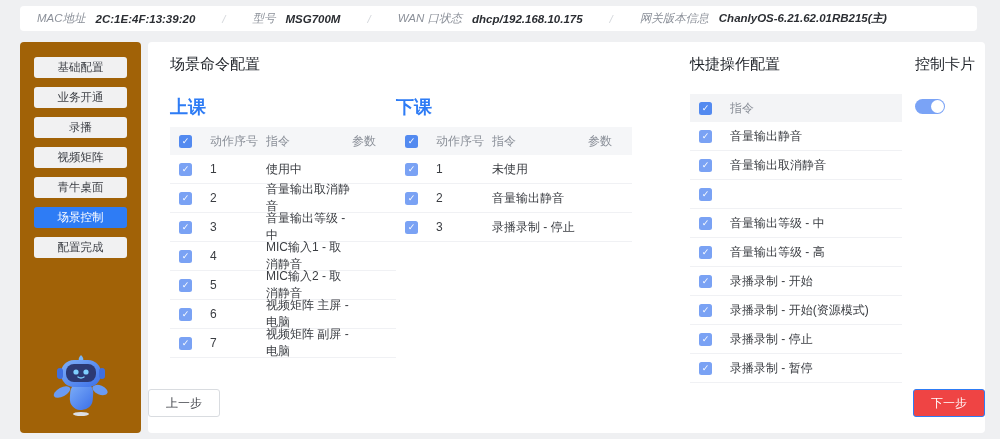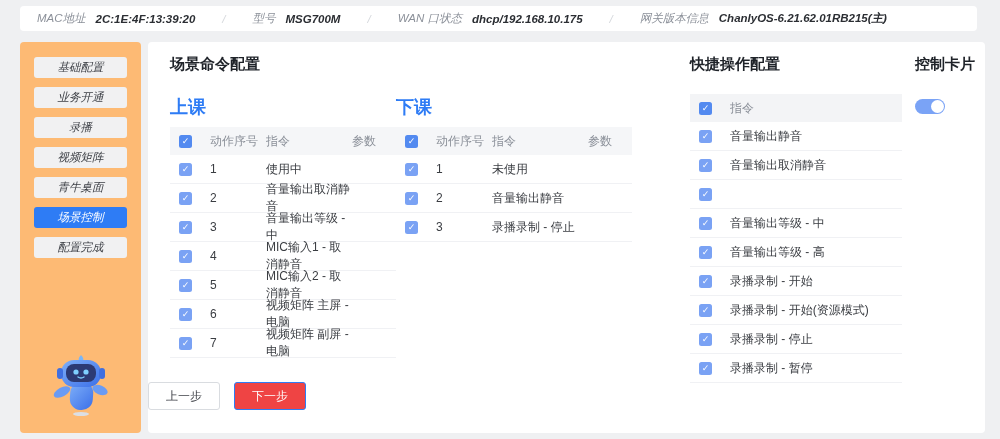--- a/index.html
+++ b/index.html
@@ -15,31 +15,31 @@
     background:#fff;border-radius:4px;
     display:flex;align-items:center;padding-left:17px;box-sizing:border-box;
     font-size:11.5px;white-space:nowrap;font-style:italic;
   }
   .tb-label{color:#8b9099;margin-right:10px}
   .tb-value{color:#2b2e33;font-weight:bold}
   .tb-sep{color:#d5d8dc;margin:0 27px}
   
   .sidebar{
     position:absolute;left:20px;top:42px;width:121px;height:391px;
-    background:#fdba74;border-radius:4px;padding-top:15px;box-sizing:border-box;font-style:italic;
+    background:#a16207;border-radius:4px;padding-top:15px;box-sizing:border-box;
   }
   .side-item{
     margin:0 14px 9px;height:21px;line-height:21px;text-align:center;
     font-size:11.5px;color:#3c3f45;background:#f1f1f2;border-radius:3px;cursor:pointer;
   }
   .side-item.active{background:#2e7cf5;color:#fff}
   .mascot{position:absolute;left:50%;transform:translateX(-50%);bottom:12px}
   
   .main{position:absolute;left:148px;top:42px;width:837px;height:391px;background:#fff;border-radius:4px}
-  .big-title{font-size:15px;font-weight:bold;color:#1f2329}
+  .big-title{font-size:15px;font-weight:normal;color:#1f2329}
   .scene-col{position:absolute;left:22px;top:13px;width:630px}
   .tables-row{display:flex;margin-top:21px}
   .tbl-block{width:226px}
   .tbl-block.second{width:236px;}
   .tbl-label{color:#2e7cf5;font-size:18px;font-weight:600;margin-bottom:8px}
   .tr{display:flex;align-items:center;height:28px;border-bottom:1px solid #f0f1f4;font-size:12px;color:#3a3d42}
   .tr.th{background:#f5f6f8;border-bottom:none;color:#8b9099}
   .cb-cell{width:40px;padding-left:9px;box-sizing:border-box;display:flex;align-items:center}
   .col-no{width:56px}
   .col-cmd{flex:1}
@@ -52,21 +52,21 @@
   
   .quick-col{position:absolute;left:542px;top:13px;width:212px}
   .quick-col .tbl{margin-top:20px}
   .quick-col .tr.th{background:#f3f4f6}
   .col-quick-cmd{flex:1}
   
   .ctrl-col{position:absolute;left:767px;top:13px;width:70px}
   .toggle{margin-top:25px;width:30px;height:15px;border-radius:8px;background:#7aa3f6;position:relative;cursor:pointer}
   .toggle .knob{position:absolute;right:1px;top:1px;width:13px;height:13px;border-radius:50%;background:#fff}
   
-  .footer{position:absolute;left:0;right:0;bottom:23px;display:flex;justify-content:flex-start;gap:14px}
+  .footer{position:absolute;left:0;right:0;bottom:16px;display:flex;justify-content:space-between;gap:14px}
   .btn{height:28px;padding:0 17px;border-radius:3px;font-size:12px;cursor:pointer;display:flex;align-items:center;box-sizing:border-box}
   .btn-prev{background:#fff;border:1px solid #d9dce0;color:#3c3f45}
   .btn-next{background:#ef4444;border:1px solid #2e7cf5;color:#fff}
 </style>
 </head>
 <body>
 
 <div class="topbar">
   <span class="tb-label">MAC地址</span>
   <span class="tb-value">2C:1E:4F:13:39:20</span>

